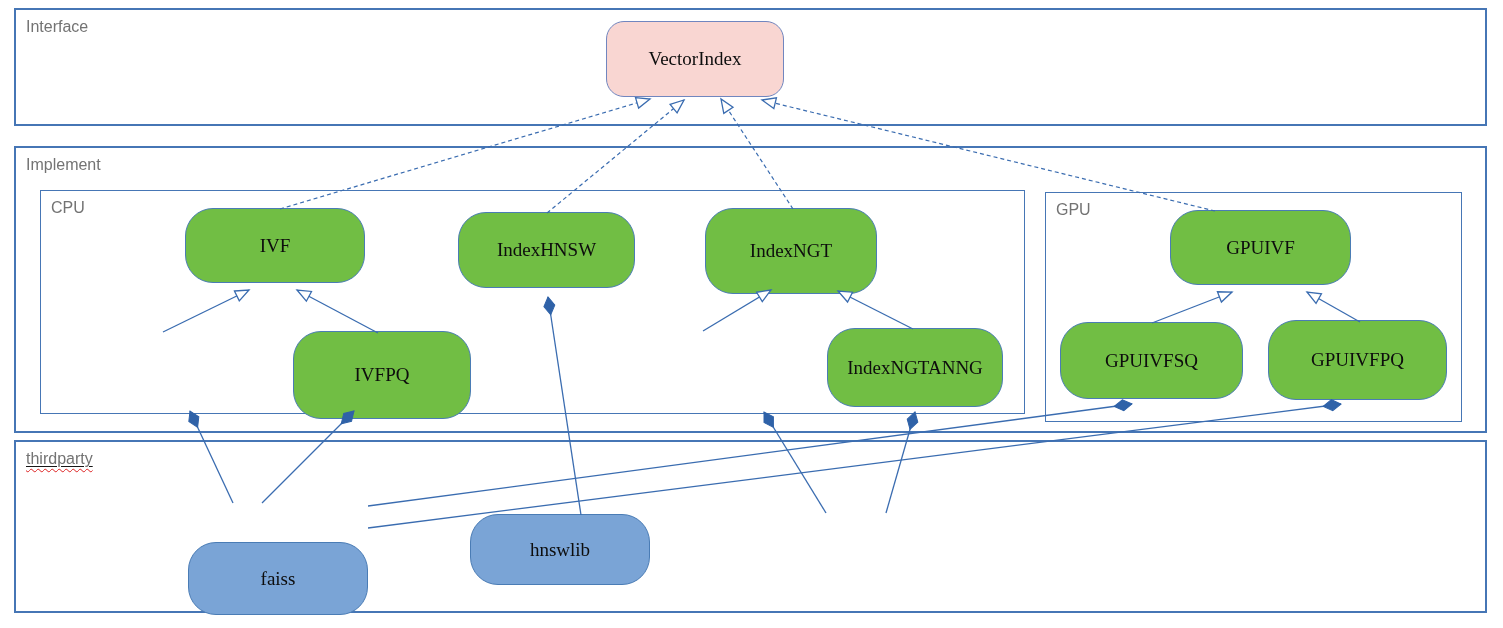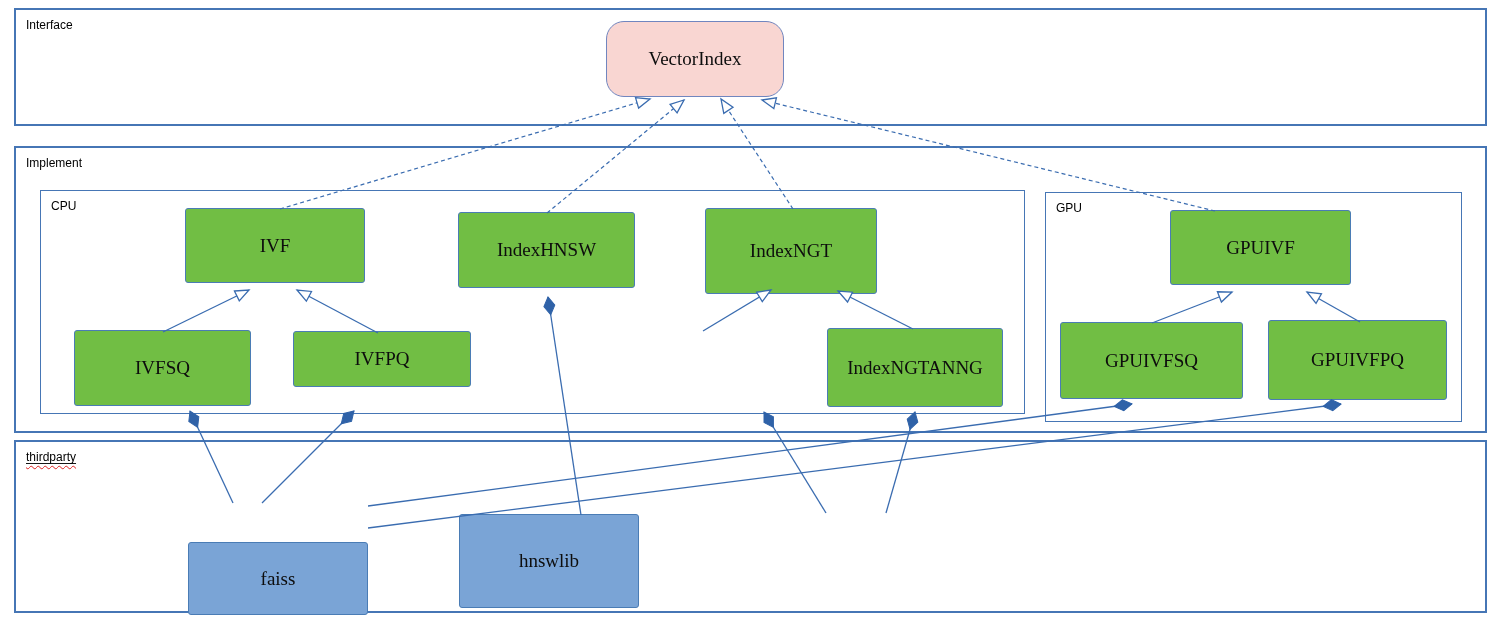--- a/index.html
+++ b/index.html
@@ -5,28 +5,28 @@
   html,body{margin:0;padding:0;background:#ffffff;}
   #canvas{
     position:relative;width:1503px;height:628px;background:#ffffff;overflow:hidden;
     font-family:"Liberation Sans",sans-serif;
   }
   
   .group{position:absolute;background:transparent;box-sizing:border-box;}
   .group.outer{border:2px solid #4676b5;}
   .group.inner{border:1.5px solid #4676b5;}
   .group-label{
-    position:absolute;left:10px;top:8px;font-size:12px;color:#000000;
+    position:absolute;left:10px;top:8px;font-size:16px;color:#737373;
     font-family:"Liberation Sans",sans-serif;white-space:nowrap;
   }
   .spell{text-decoration:underline wavy #dd2222;text-decoration-thickness:1px;text-underline-offset:4px;}
   .spell .ul{text-decoration:underline solid #161616;text-decoration-thickness:1px;text-underline-offset:2px;}
   
   .node{
-    position:absolute;box-sizing:border-box;border-radius:3px;
+    position:absolute;box-sizing:border-box;border-radius:28px;
     display:flex;align-items:center;justify-content:center;
     font-family:"Liberation Serif","DejaVu Serif",serif;font-size:19px;color:#0d0d0d;
     z-index:2;
   }
   .node.green{background:#71be44;border:1.5px solid #4a7cb5;}
   .node.blue{background:#7aa4d6;border:1.5px solid #4a7cb5;}
   .node.pink{background:#f9d6d2;border:1.5px solid #7186bf;border-radius:18px;}
   
   #edges{position:absolute;left:0;top:0;z-index:3;pointer-events:none;}
 </style>
@@ -63,44 +63,41 @@
 
   <div class="node green" style="left:185px;top:208px;width:180px;height:75px;">
       <span>IVF</span>
     </div>
   <div class="node green" style="left:458px;top:212px;width:177px;height:76px;">
       <span>IndexHNSW</span>
     </div>
   <div class="node green" style="left:705px;top:208px;width:172px;height:86px;">
       <span>IndexNGT</span>
     </div>
-  <div class="node green" style="left:74px;top:330px;width:177px;height:76px;">
-      <span>IVFSQ</span>
-    </div>
-  <div class="node green" style="left:293px;top:331px;width:178px;height:56px;">
+  <div class="node green" style="left:293px;top:331px;width:178px;height:88px;">
       <span>IVFPQ</span>
     </div>
   <div class="node green" style="left:827px;top:328px;width:176px;height:79px;">
       <span>IndexNGTANNG</span>
     </div>
 
   <div class="node green" style="left:1170px;top:210px;width:181px;height:75px;">
       <span>GPUIVF</span>
     </div>
   <div class="node green" style="left:1060px;top:322px;width:183px;height:77px;">
       <span>GPUIVFSQ</span>
     </div>
   <div class="node green" style="left:1268px;top:320px;width:179px;height:80px;">
       <span>GPUIVFPQ</span>
     </div>
 
   <div class="node blue" style="left:188px;top:502px;width:180px;height:73px;margin-top:40px;">
       <span>faiss</span>
     </div>
-  <div class="node blue" style="left:459px;top:514px;width:180px;height:94px;">
+  <div class="node blue" style="left:470px;top:514px;width:180px;height:71px;">
       <span>hnswlib</span>
     </div>
 
   <svg id="edges" width="1503" height="628" viewBox="0 0 1503 628">
     <defs>
       <marker id="tri" markerUnits="userSpaceOnUse" markerWidth="18" markerHeight="14" refX="15" refY="7" orient="auto">
         <path d="M1.5,1.5 L15,7 L1.5,12.5 z" fill="#ffffff" stroke="#3a6cb0" stroke-width="1.3"></path>
       </marker>
       <marker id="dia" markerUnits="userSpaceOnUse" markerWidth="22" markerHeight="14" refX="19" refY="7" orient="auto">
         <path d="M1,7 L10,1.5 L19,7 L10,12.5 z" fill="#2f62a8" stroke="#2f62a8"></path>

